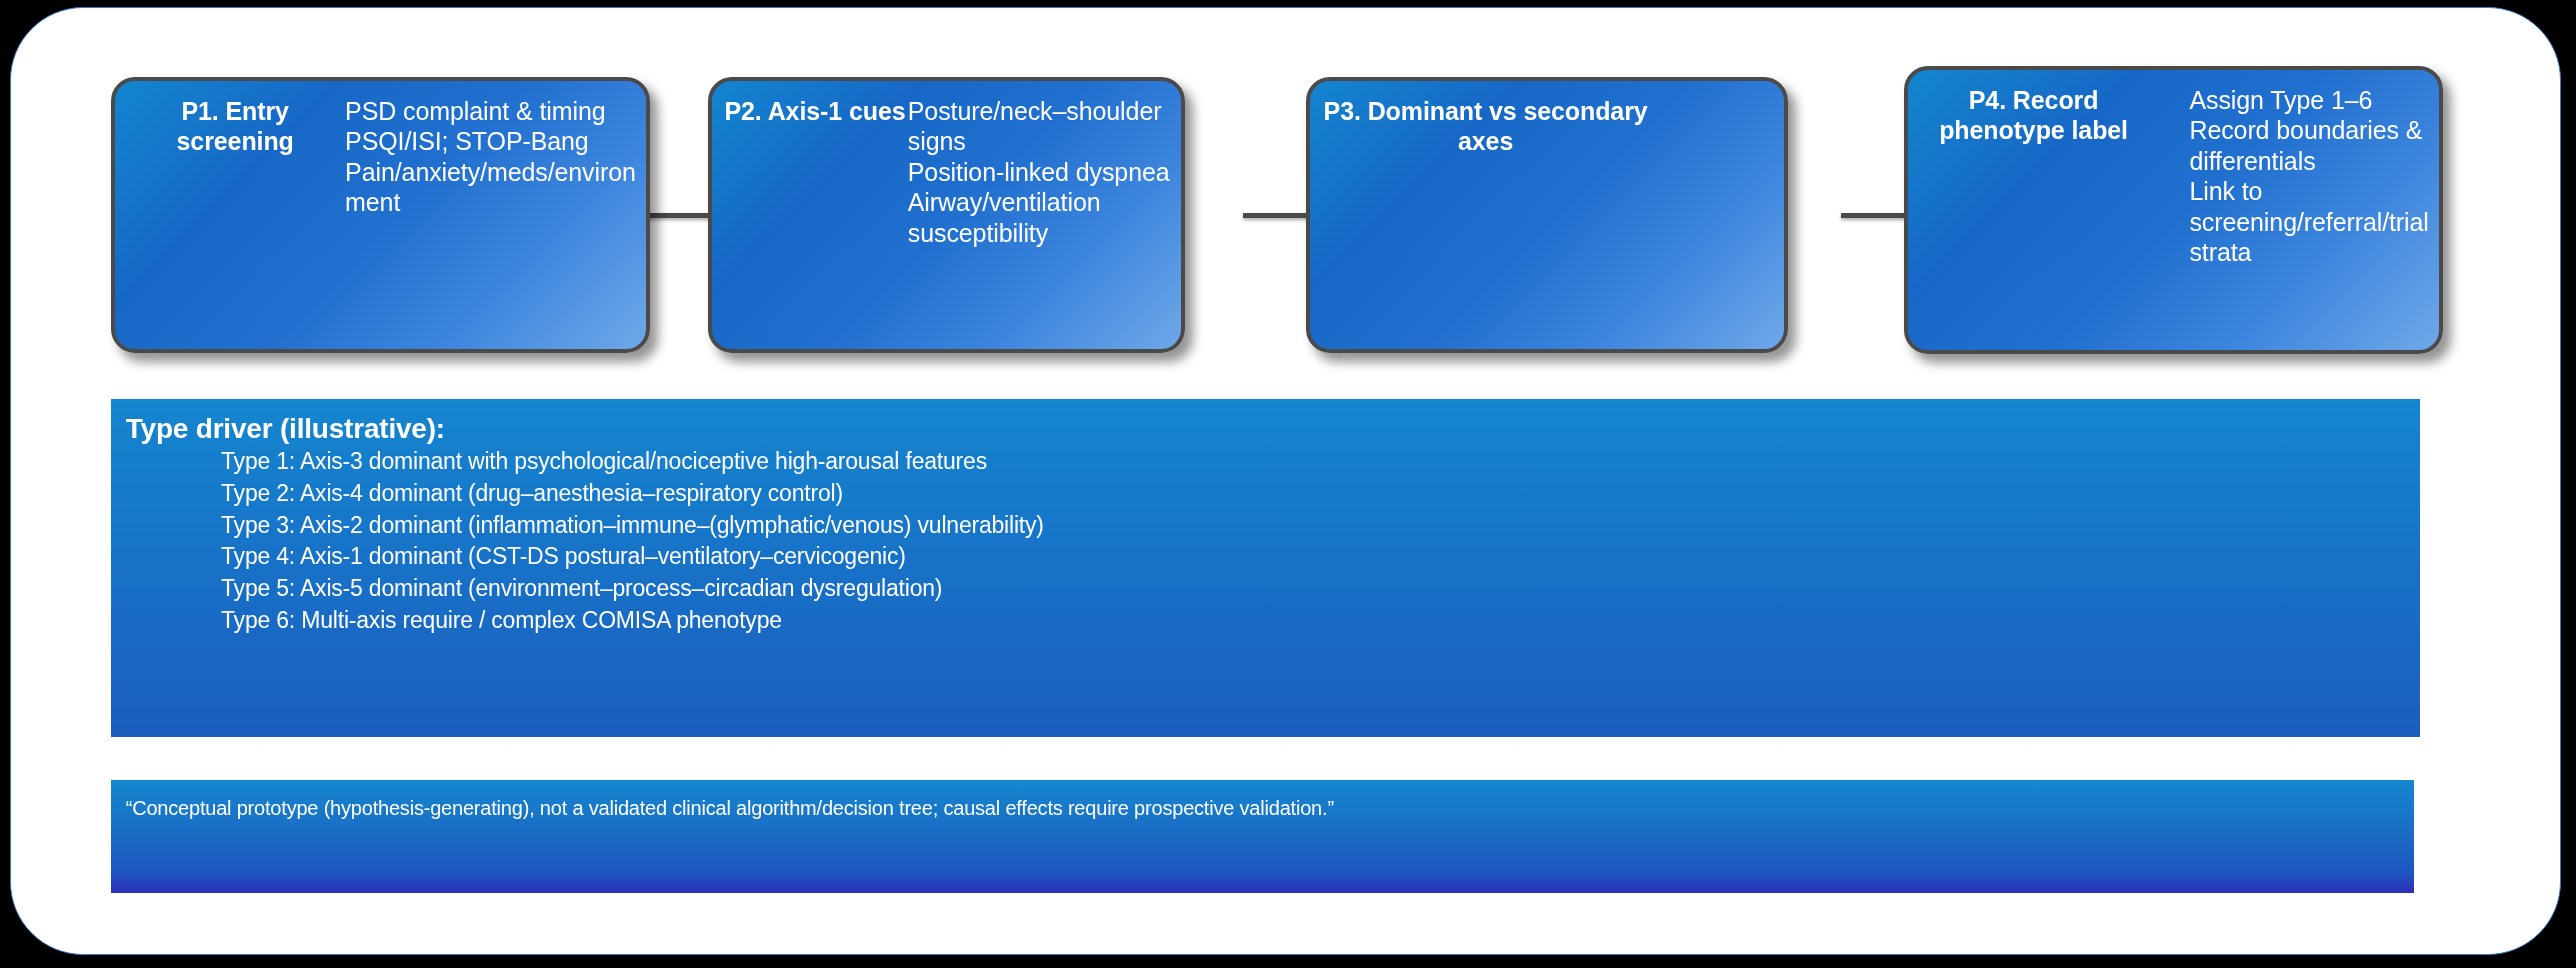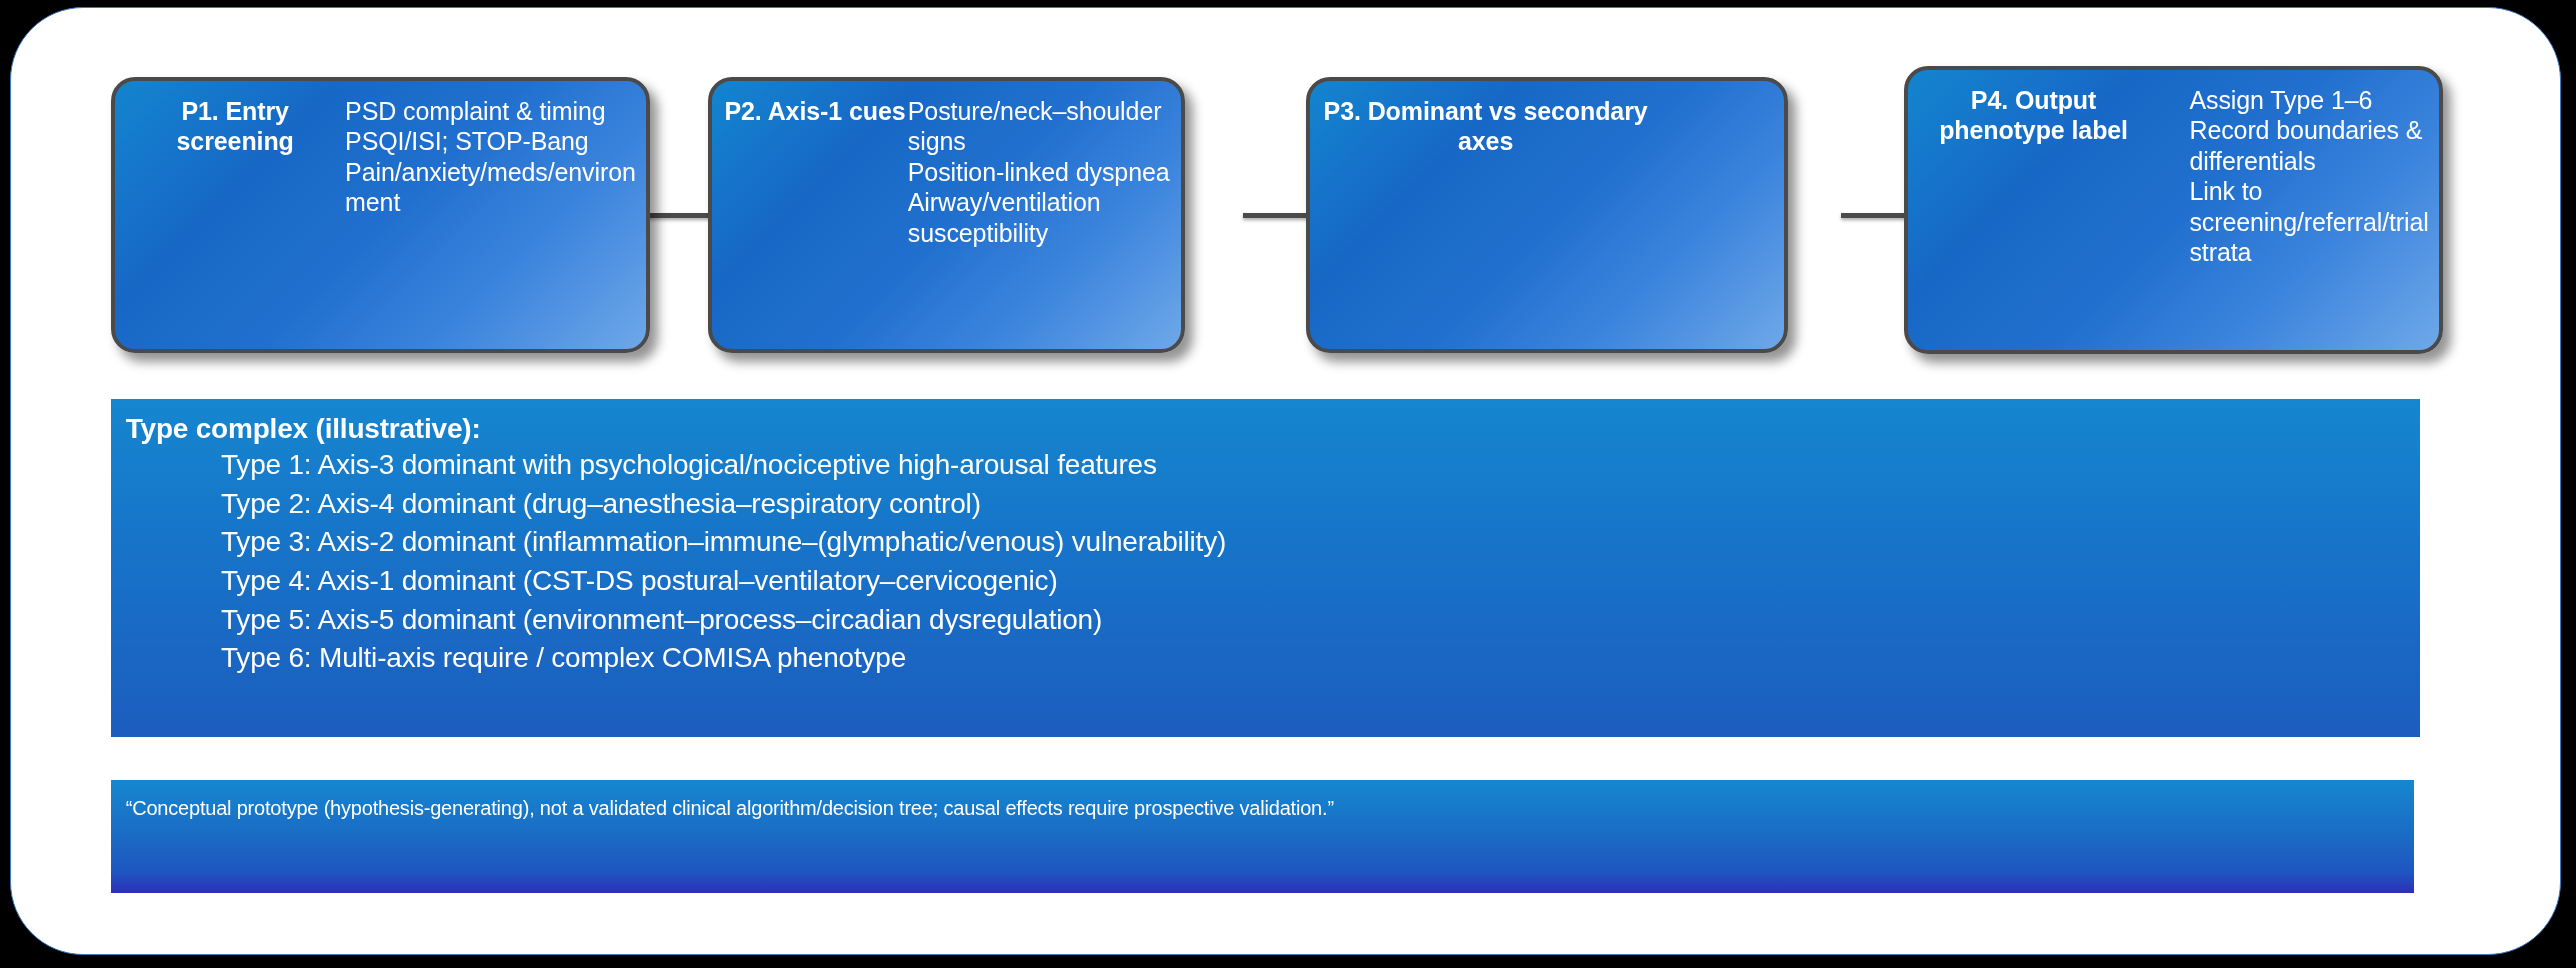--- a/index.html
+++ b/index.html
@@ -117,21 +117,21 @@
     line-height: 1.16;
     margin: 0 0 1.1px 14.7px;
     letter-spacing: -0.2px;
   }
   #type-panel .tm-list {
     margin: 0;
     padding: 0;
     list-style: none;
   }
   #type-panel .tm-list li {
-    font-size: 28px;
+    font-size: 23px;
     line-height: 1.38;
     margin-left: 110px;
     letter-spacing: -0.2px;
     white-space: pre;
   }
 
   
   #quote-panel {
     position: absolute;
     left: 111px;
@@ -176,33 +176,33 @@
 Airway/ventilation
 susceptibility</div>
   </div>
 
   <div class="pbox" id="pbox-3">
     <div class="ptitle">P3. Dominant vs secondary
 axes</div>
   </div>
 
   <div class="pbox" id="pbox-4">
-    <div class="ptitle">P4. Output phenotype label</div>
+    <div class="ptitle">P4. Record phenotype label</div>
     <div class="pbody">Assign Type 1–6
 Record boundaries &amp;
 differentials
 Link to
 screening/referral/trial
 strata</div>
   </div>
 
 </div>
 
 <div id="type-panel">
-  <div class="tm-title">Type complex (illustrative):</div>
+  <div class="tm-title">Type driver (illustrative):</div>
   <ul class="tm-list">
     <li>Type 1: Axis-3 dominant with psychological/nociceptive high-arousal features</li>
     <li>Type 2: Axis-4 dominant (drug–anesthesia–respiratory control)</li>
     <li>Type 3: Axis-2 dominant (inflammation–immune–(glymphatic/venous) vulnerability)</li>
     <li>Type 4: Axis-1 dominant (CST-DS postural–ventilatory–cervicogenic)</li>
     <li>Type 5: Axis-5 dominant (environment–process–circadian dysregulation)</li>
     <li>Type 6: Multi-axis require / complex COMISA phenotype</li>
   </ul>
 </div>
 

